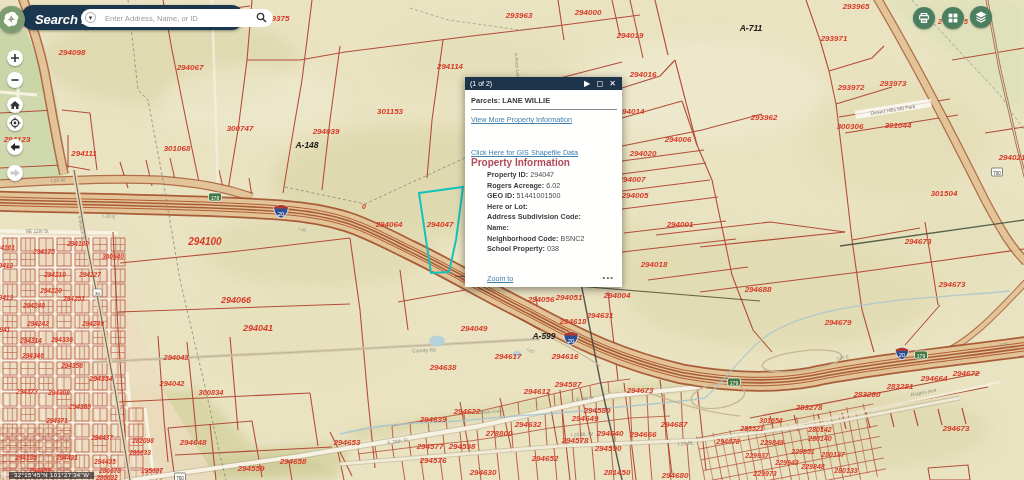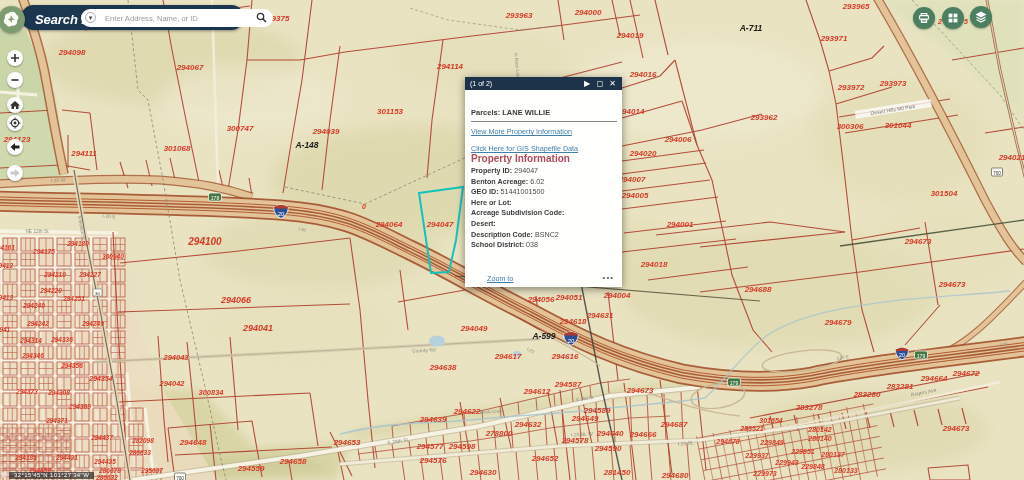--- a/index.html
+++ b/index.html
@@ -22,21 +22,21 @@
 .gbtn svg{position:absolute;left:4px;top:4px;}
 
 #popup{left:465px;top:77px;width:157px;height:210px;background:#fffffe;box-shadow:0 2px 8px rgba(0,0,0,.45);z-index:8;font-family:"Liberation Sans",sans-serif;}
 #ptitle{position:absolute;left:0;top:0;right:0;height:13px;background:#1d3349;color:#fff;font-size:7px;line-height:13px;padding-left:5px;}
 #pticons{position:absolute;right:4px;top:0;height:13px;color:#fff;font-size:8px;line-height:13px;letter-spacing:2px;}
 #pbody{position:absolute;left:6px;top:16px;right:5px;font-size:7.2px;color:#4a4a4a;}
 .plink{color:#3f7fae;text-decoration:underline;}
 #pbody .sep{border-top:1px solid #888;margin:4px 0 5px 0;}
 #phead{color:#b04a5a;font-size:10px;font-weight:bold;margin:0 0 2px 0;}
 .prow{line-height:10.6px;}
-.prow b{color:#3c3c3c;}
+.prow b{color:#3c3c3c;margin-left:16px;}
 #pfoot{position:absolute;left:22px;right:6px;bottom:4px;font-size:7.2px;}
 #pdots{position:absolute;right:2px;bottom:1px;color:#666;font-size:8px;letter-spacing:1px;}
 
 #coord{left:9px;bottom:1px;height:7px;background:rgba(45,45,45,.72);color:#fff;font-size:6px;line-height:7px;padding:0 5px;letter-spacing:.4px;z-index:4;}
 </style></head>
 <body>
 <div id="map"><svg width="1024" height="480" viewBox="0 0 1024 480">
       <defs>
 <filter id="blur8" x="-50%" y="-50%" width="200%" height="200%">
           <feGaussianBlur stdDeviation="8"></feGaussianBlur>
@@ -1006,29 +1006,29 @@
     <svg width="14" height="14" viewBox="0 0 14 14">
       <path d="M7,1.5 L12.5,4.5 L7,7.5 L1.5,4.5 Z" fill="#fff"></path>
       <path d="M2.5,7 L7,9.5 L11.5,7 M2.5,9.5 L7,12 L11.5,9.5" fill="none" stroke="#fff" stroke-width="1.1"></path>
     </svg>
   </div>
 
 <div class="ui" id="popup">
  <div id="ptitle">(1 of 2)</div>
  <div id="pticons">▶ ◻ ✕</div>
  <div id="pbody">
-   <div style="font-weight:bold;color:#3a3a3a;font-size:7.5px;margin-top:15px;">Parcels: LANE WILLIE</div>
+   <div style="font-weight:bold;color:#3a3a3a;font-size:7.5px;margin-top:3px;">Parcels: LANE WILLIE</div>
    <div class="sep"></div>
-   <div class="plink" style="margin-bottom:8px;">View More Property Information</div>
+   <div class="plink" style="margin-bottom:24px;">View More Property Information</div>
    <div class="plink">Click Here for GIS Shapefile Data</div>
    <div id="phead">Property Information</div>
    <div class="prow"><b>Property ID:</b> 294047</div>
-   <div class="prow"><b>Benton Acreage:</b> 6.02</div>
+   <div class="prow"><b>Rogers Acreage:</b> 6.02</div>
    <div class="prow"><b>GEO ID:</b> 51441001500</div>
    <div class="prow"><b>Here or Lot:</b></div>
-   <div class="prow"><b>Acreage Subdivision Code:</b></div>
-   <div class="prow"><b>Desert:</b></div>
-   <div class="prow"><b>Description Code:</b> BSNC2</div>
-   <div class="prow"><b>School District:</b> 038</div>
+   <div class="prow"><b>Address Subdivision Code:</b></div>
+   <div class="prow"><b>Name:</b></div>
+   <div class="prow"><b>Neighborhood Code:</b> BSNC2</div>
+   <div class="prow"><b>School Property:</b> 038</div>
  </div>
  <div id="pfoot"><span class="plink">Zoom to</span><span id="pdots">•••</span></div>
 </div>
 <div class="ui" style="left:1px;bottom:2px;width:6px;height:6px;border-radius:50%;background:#e8e8e2;opacity:.8;z-index:4;"></div>
 <div class="ui" id="coord">32°15'45"N 101°27'34"W</div>
 </body></html>

